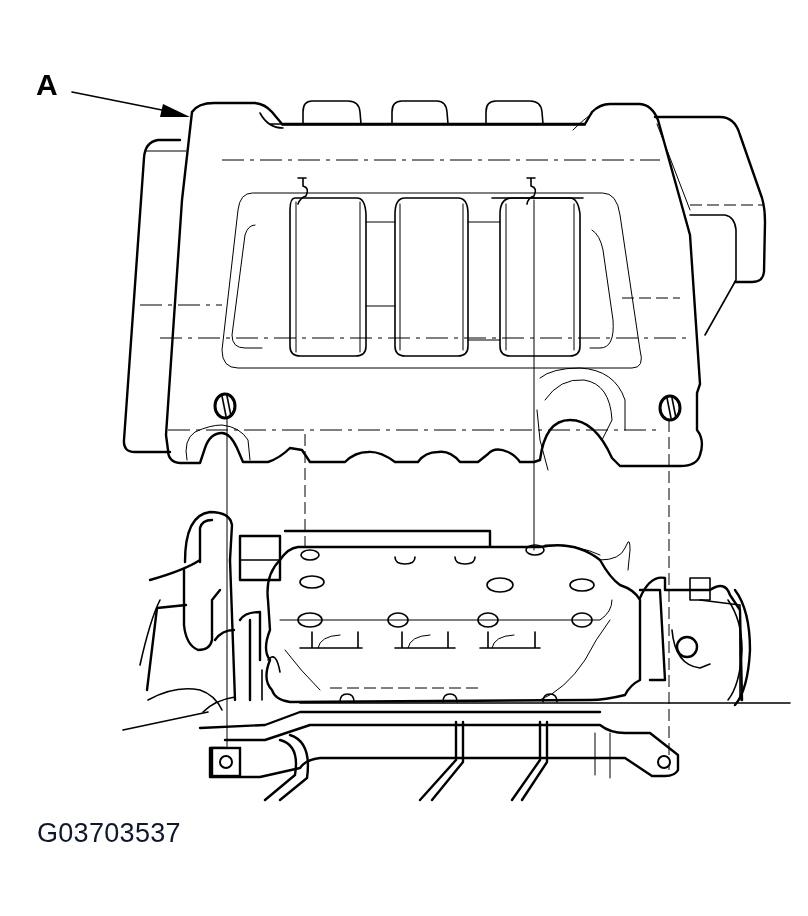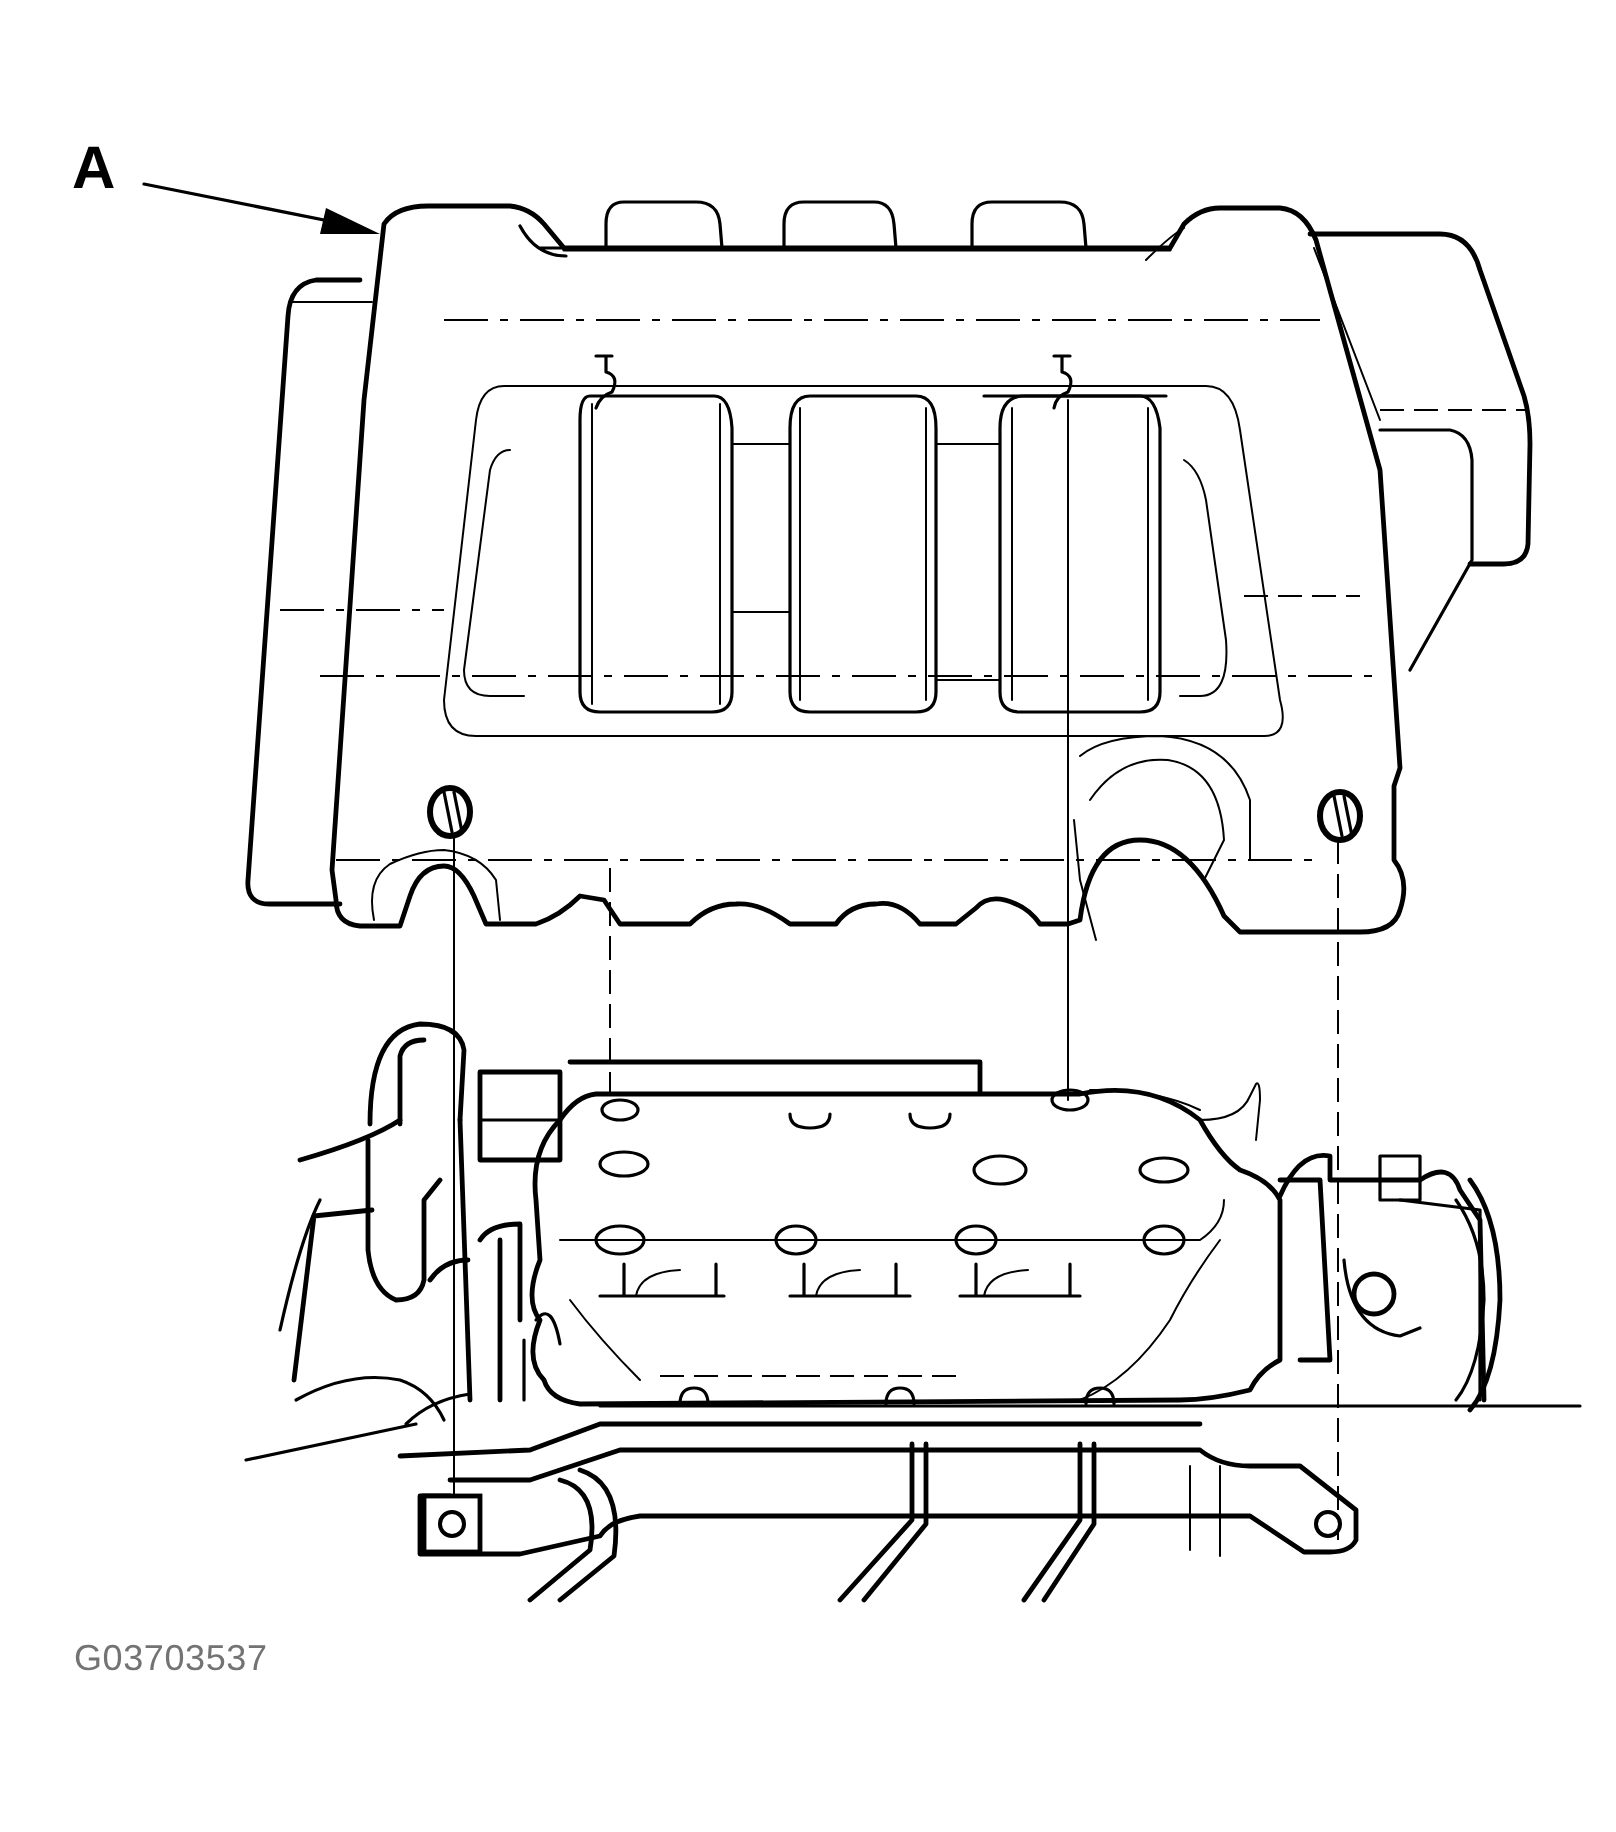--- a/index.html
+++ b/index.html
@@ -1,20 +1,20 @@
 <!DOCTYPE html>
 <html><head>
 <meta charset="utf-8">
 <style>
   html, body { margin: 0; padding: 0; background: #ffffff; }
   body { width: 808px; height: 916px; position: relative; overflow: hidden;
          font-family: "Liberation Sans", sans-serif; }
   #stage { position: absolute; left: 0; top: 0; width: 808px; height: 916px; }
   .callout-label { position: absolute; left: 36px; top: 70px; font-size: 30px; font-weight: bold; color: #000; line-height: 1; }
-  .figure-id { position: absolute; left: 37px; top: 820px; font-size: 18px; color: #737373; line-height: 1; letter-spacing: 0.3px; }
+  .figure-id { position: absolute; left: 37px; top: 820px; font-size: 27px; color: #0f172a; line-height: 1; letter-spacing: 0.3px; }
   svg { position: absolute; left: 0; top: 0; }
   .thick { fill: none; stroke: #000; stroke-width: 2.4; stroke-linejoin: round; stroke-linecap: round; }
   .med { fill: none; stroke: #000; stroke-width: 1.6; stroke-linejoin: round; stroke-linecap: round; }
   .thin { fill: none; stroke: #000; stroke-width: 1; stroke-linejoin: round; stroke-linecap: round; }
   .dash { fill: none; stroke: #000; stroke-width: 1; stroke-dasharray: 22 6 4 6; }
   .dash2 { fill: none; stroke: #000; stroke-width: 1; stroke-dasharray: 12 5; }
 </style>
 </head>
 <body>
 

